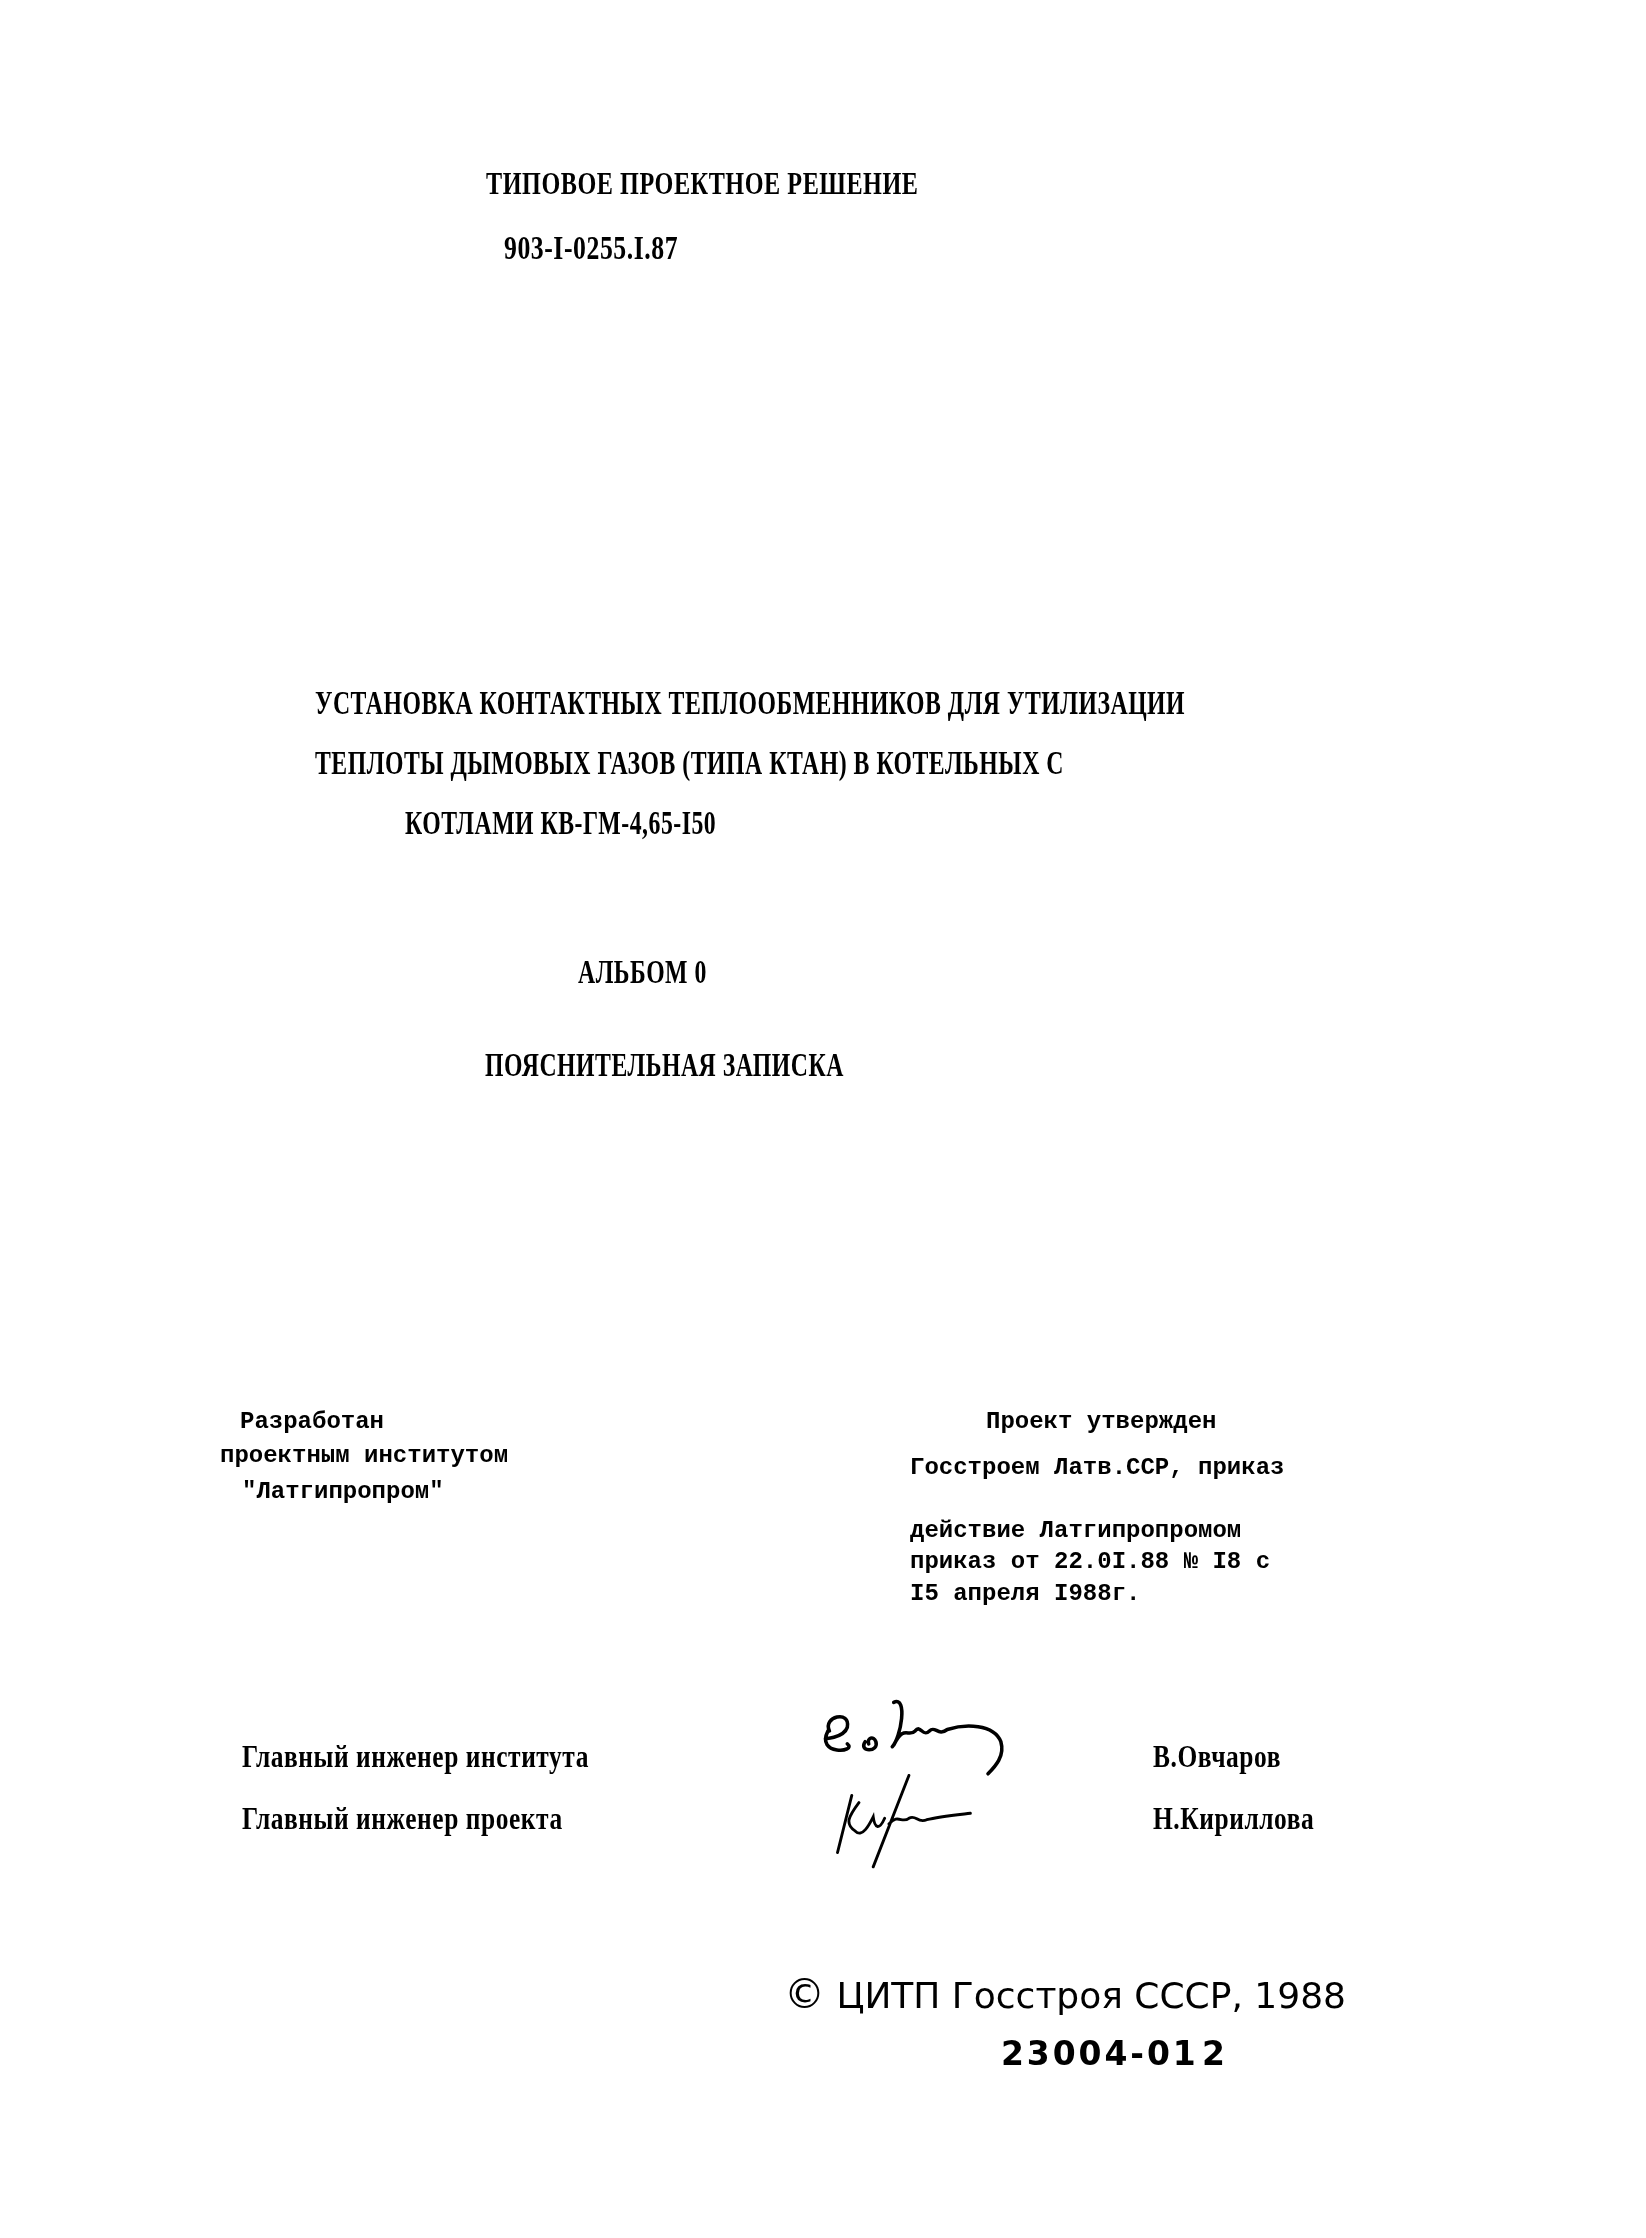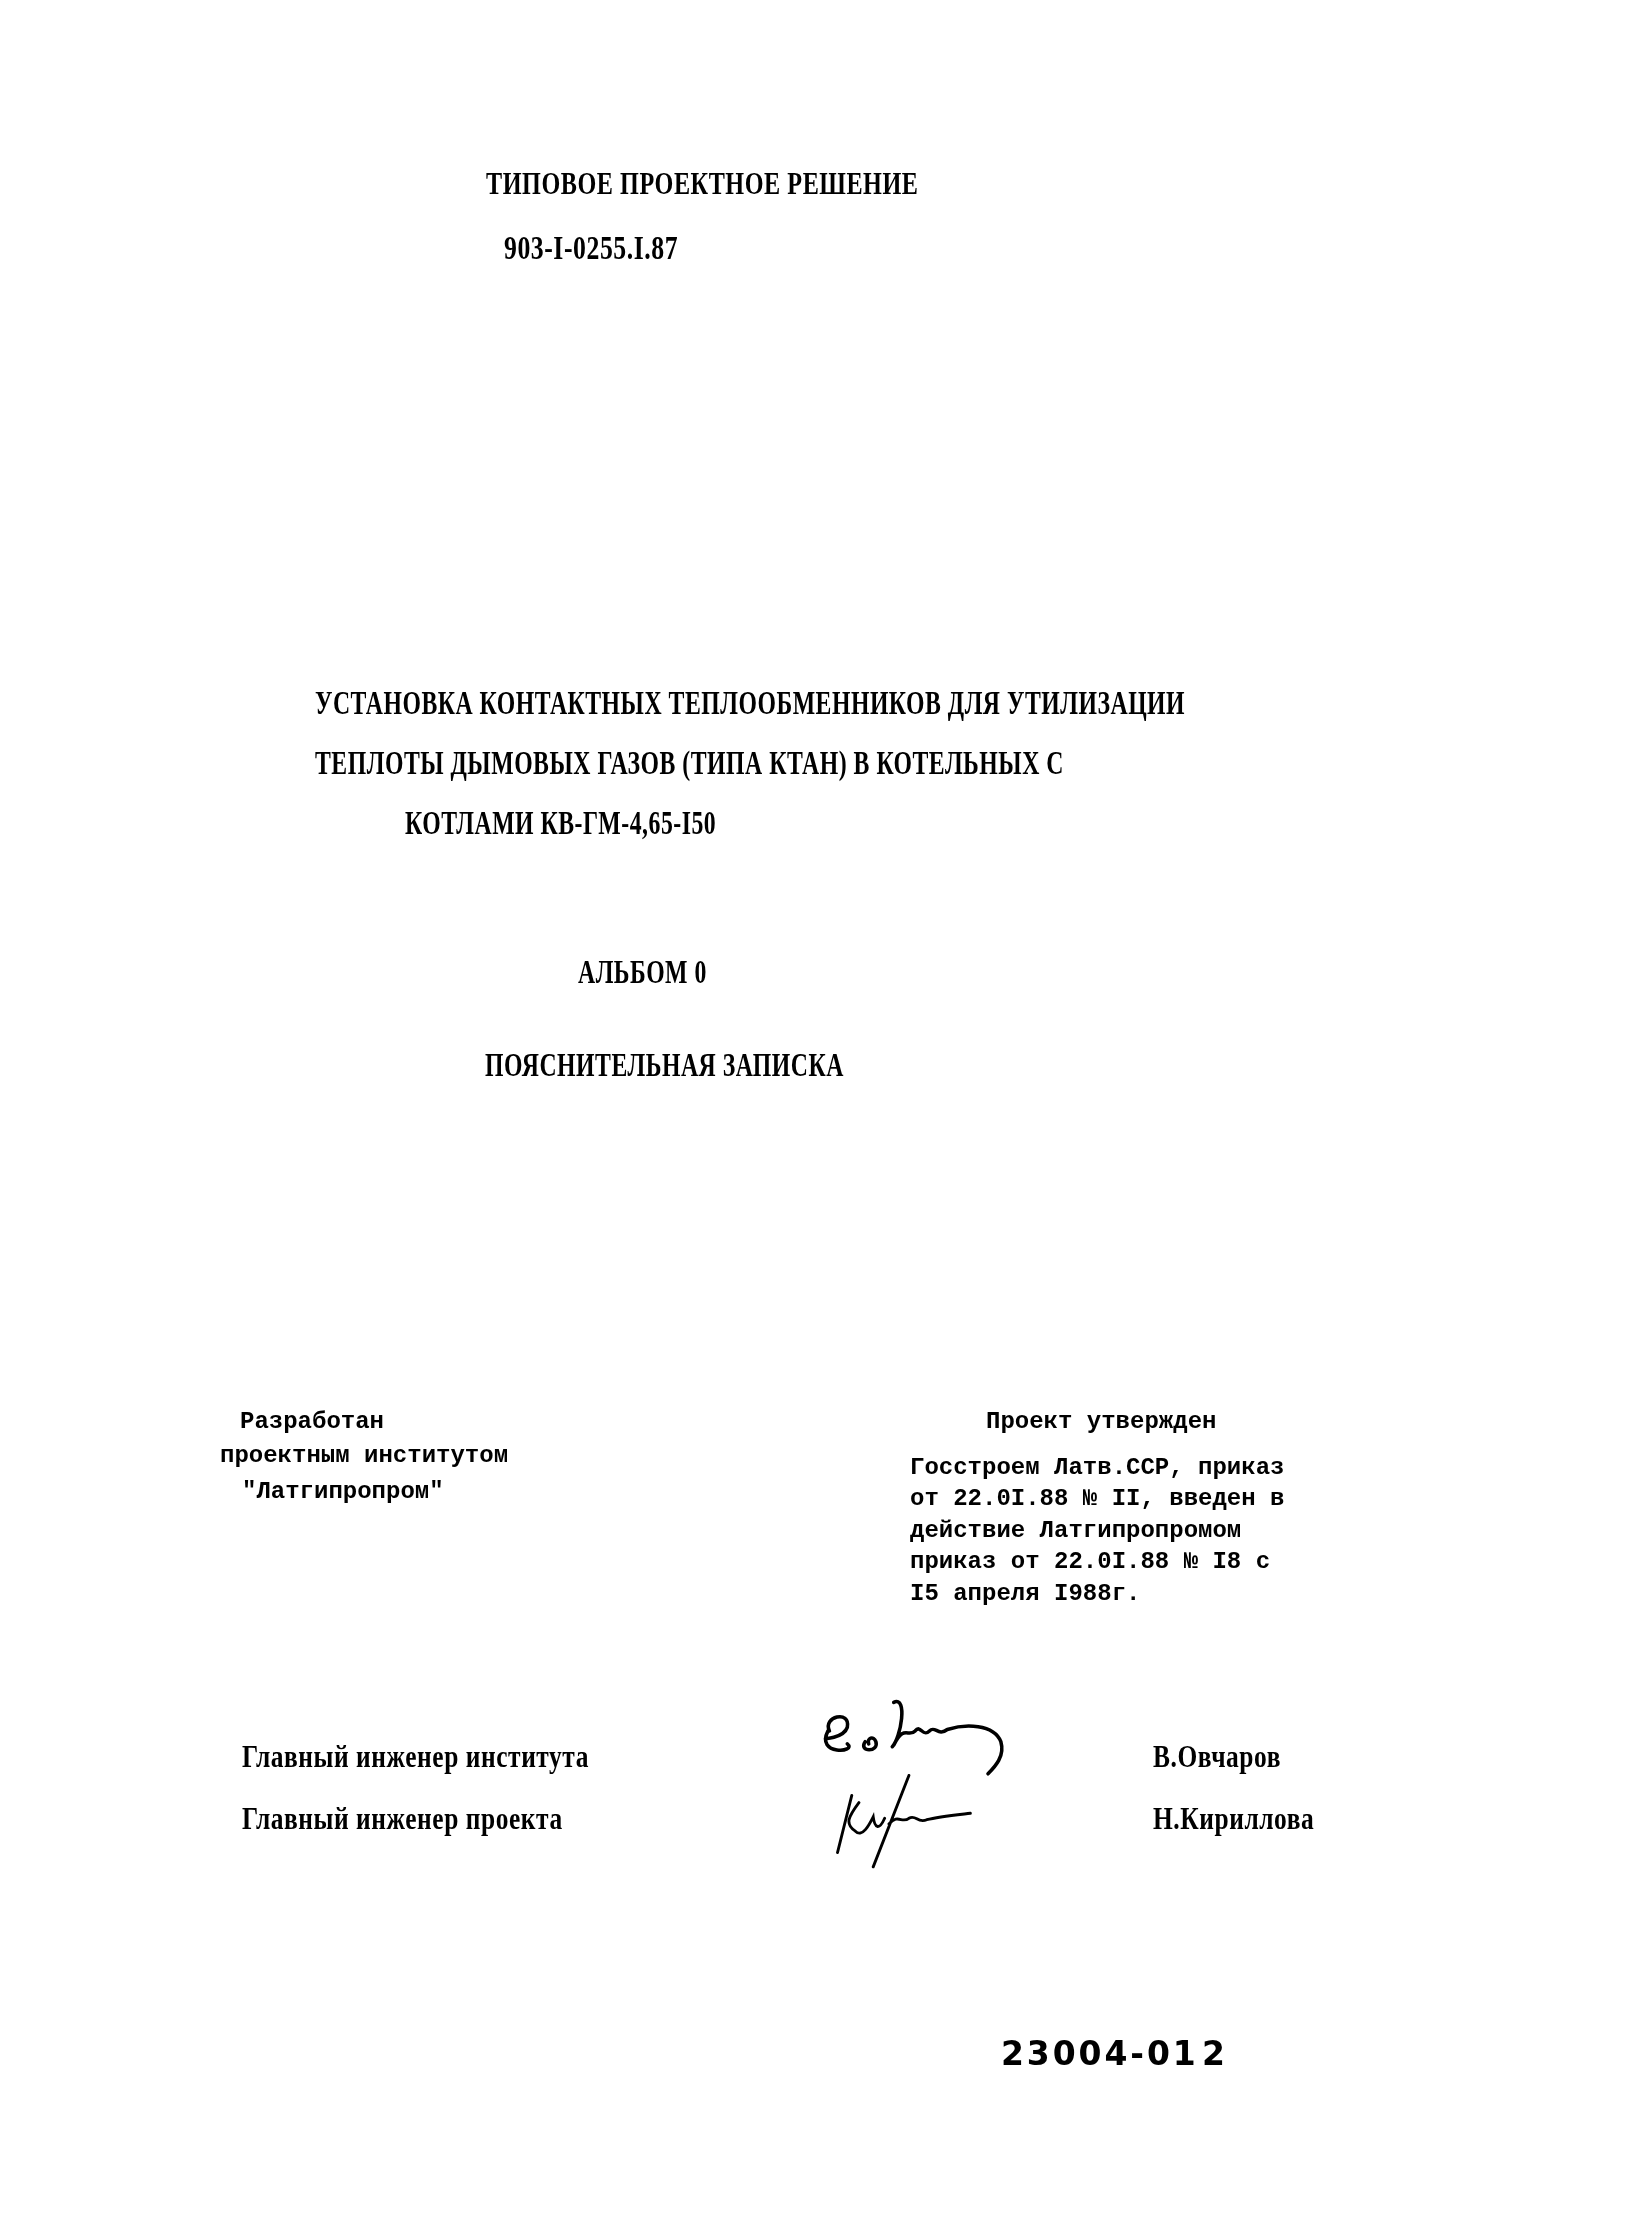--- a/index.html
+++ b/index.html
@@ -30,35 +30,38 @@
 
   <div class="abs cond title" style="left:578px; top:954px;">АЛЬБОМ 0</div>
   <div class="abs cond title" style="left:485px; top:1047px;">ПОЯСНИТЕЛЬНАЯ ЗАПИСКА</div>
 
   <div class="abs mono body-text" style="left:240px; top:1406px;">Разработан</div>
   <div class="abs mono body-text" style="left:220px; top:1440px;">проектным институтом</div>
   <div class="abs mono body-text" style="left:242px; top:1476px;">"Латгипропром"</div>
 
   <div class="abs mono body-text" style="left:986px; top:1406px;">Проект утвержден</div>
   <div class="abs mono body-text" style="left:910px; top:1452px;">Госстроем Латв.ССР, приказ</div>
-  <div class="abs mono body-text" style="left:910px; top:1483px;">от 22.0I.88 № II, введен в</div>
   <div class="abs mono body-text" style="left:910px; top:1515px;">действие Латгипропромом</div>
   <div class="abs mono body-text" style="left:910px; top:1546px;">приказ от 22.0I.88 № I8 с</div>
   <div class="abs mono body-text" style="left:910px; top:1578px;">I5 апреля I988г.</div>
 
   <div class="abs cond sig-label" style="left:242px; top:1739px;">Главный инженер института</div>
   <div class="abs cond sig-label" style="left:242px; top:1801px;">Главный инженер проекта</div>
 
   <svg class="sig" style="left:808px; top:1688px;" width="300" height="93" viewBox="0 0 420 130">
     <path d="M30 60 C 20 40, 60 30, 55 55 C 50 70, 20 72, 25 70 M28 60 C 10 95, 70 90, 55 78 M 80 75 C 70 90, 100 90, 95 75 C 92 66, 82 70, 85 78 M 120 20 C 140 10, 130 70, 118 82 M 120 80 C 135 50, 140 70, 150 60 C 158 50, 160 70, 170 60 C 178 52, 182 68, 195 58 C 220 50, 260 50, 270 75 C 276 95, 262 110, 252 120" fill="none" stroke="#000" stroke-width="5" stroke-linecap="round"></path>
   </svg>
   <svg class="sig" style="left:830px; top:1774px;" width="215" height="100" viewBox="0 0 300 140">
     <path d="M30 30 L 10 110 M 40 40 C 25 60, 20 70, 35 80 C 45 90, 55 70, 60 60 C 62 75, 68 80, 76 62 M 110 2 L 60 130 M 82 70 C 95 55, 100 70, 110 62 C 120 56, 122 70, 135 64 C 150 60, 170 58, 196 55" fill="none" stroke="#000" stroke-width="4" stroke-linecap="round"></path>
   </svg>
 
   <div class="abs cond sig-label" style="left:1153px; top:1739px;">В.Овчаров</div>
   <div class="abs cond sig-label" style="left:1153px; top:1801px;">Н.Кириллова</div>
 
+  <div class="abs hand" style="left:784px; top:1970px;">
+    <span style="font-size:41px;">©</span>
+    <span>ЦИТП Госстроя СССР, 1988</span>
+  </div>
   <div class="abs hand-num" style="left:1001px; top:2034px;">23004-01</div>
   <div class="abs hand-num" style="left:1202px; top:2034px;">2</div>
 
 </div>
 
 
 </body></html>

